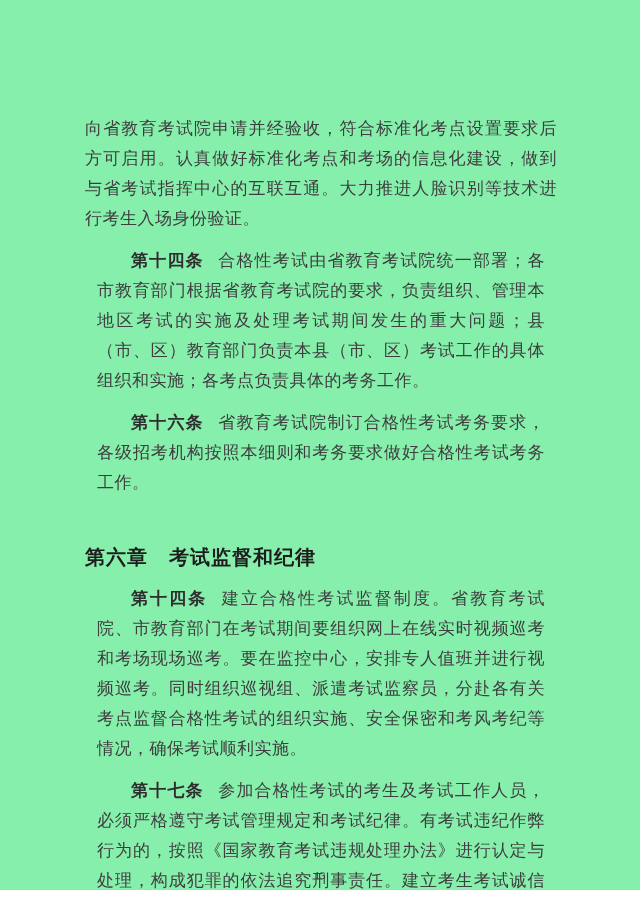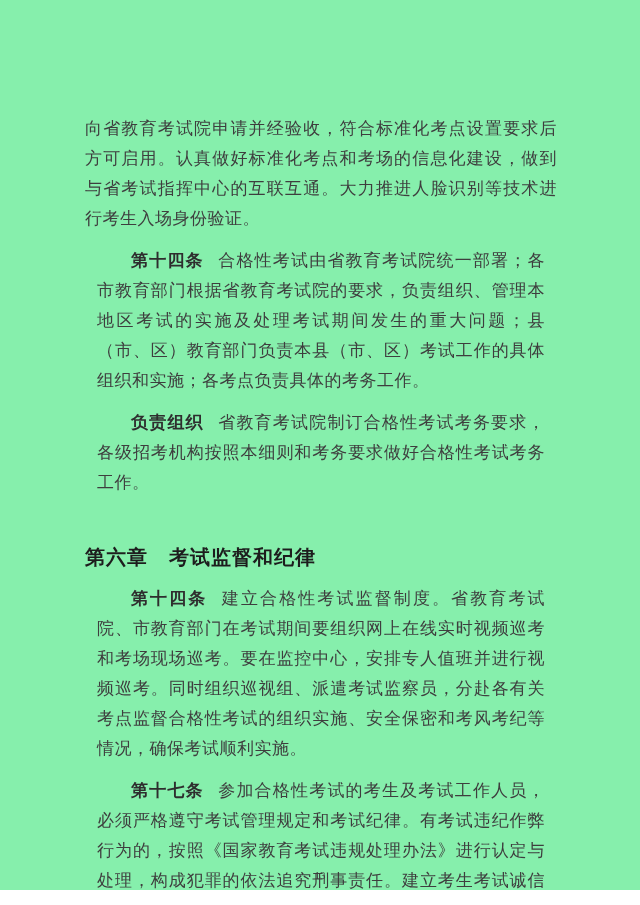--- a/index.html
+++ b/index.html
@@ -66,21 +66,21 @@
 </head>
 <body>
 
 <div id="page">
   <div id="content">
 
     <p class="continuation"><span>向省教育考试院申请并经验收，符合标准化考点设置要求后方可启用。认真做好标准化考点和考场的信息化建设，做到与省考试指挥中心的互联互通。大力推进人脸识别等技术进行考生入场身份验证。</span></p>
 
     <p class="article"><span class="lead">第十四条</span><span>合格性考试由省教育考试院统一部署；各市教育部门根据省教育考试院的要求，负责组织、管理本地区考试的实施及处理考试期间发生的重大问题；县（市、区）教育部门负责本县（市、区）考试工作的具体组织和实施；各考点负责具体的考务工作。</span></p>
 
-    <p class="article"><span class="lead">负责组织</span><span>省教育考试院制订合格性考试考务要求，各级招考机构按照本细则和考务要求做好合格性考试考务工作。</span></p>
+    <p class="article"><span class="lead">第十六条</span><span>省教育考试院制订合格性考试考务要求，各级招考机构按照本细则和考务要求做好合格性考试考务工作。</span></p>
 
     <h2 class="chapter-heading">第六章　考试监督和纪律</h2>
 
     <p class="article"><span class="lead">第十四条</span><span>建立合格性考试监督制度。省教育考试院、市教育部门在考试期间要组织网上在线实时视频巡考和考场现场巡考。要在监控中心，安排专人值班并进行视频巡考。同时组织巡视组、派遣考试监察员，分赴各有关考点监督合格性考试的组织实施、安全保密和考风考纪等情况，确保考试顺利实施。</span></p>
 
     <p class="article"><span class="lead">第十七条</span><span>参加合格性考试的考生及考试工作人员，必须严格遵守考试管理规定和考试纪律。有考试违纪作弊行为的，按照《国家教育考试违规处理办法》进行认定与处理，构成犯罪的依法追究刑事责任。建立考生考试诚信档案，考生考试违纪作弊事</span></p>
 
   </div>
 
   <div class="page-number">13</div>

